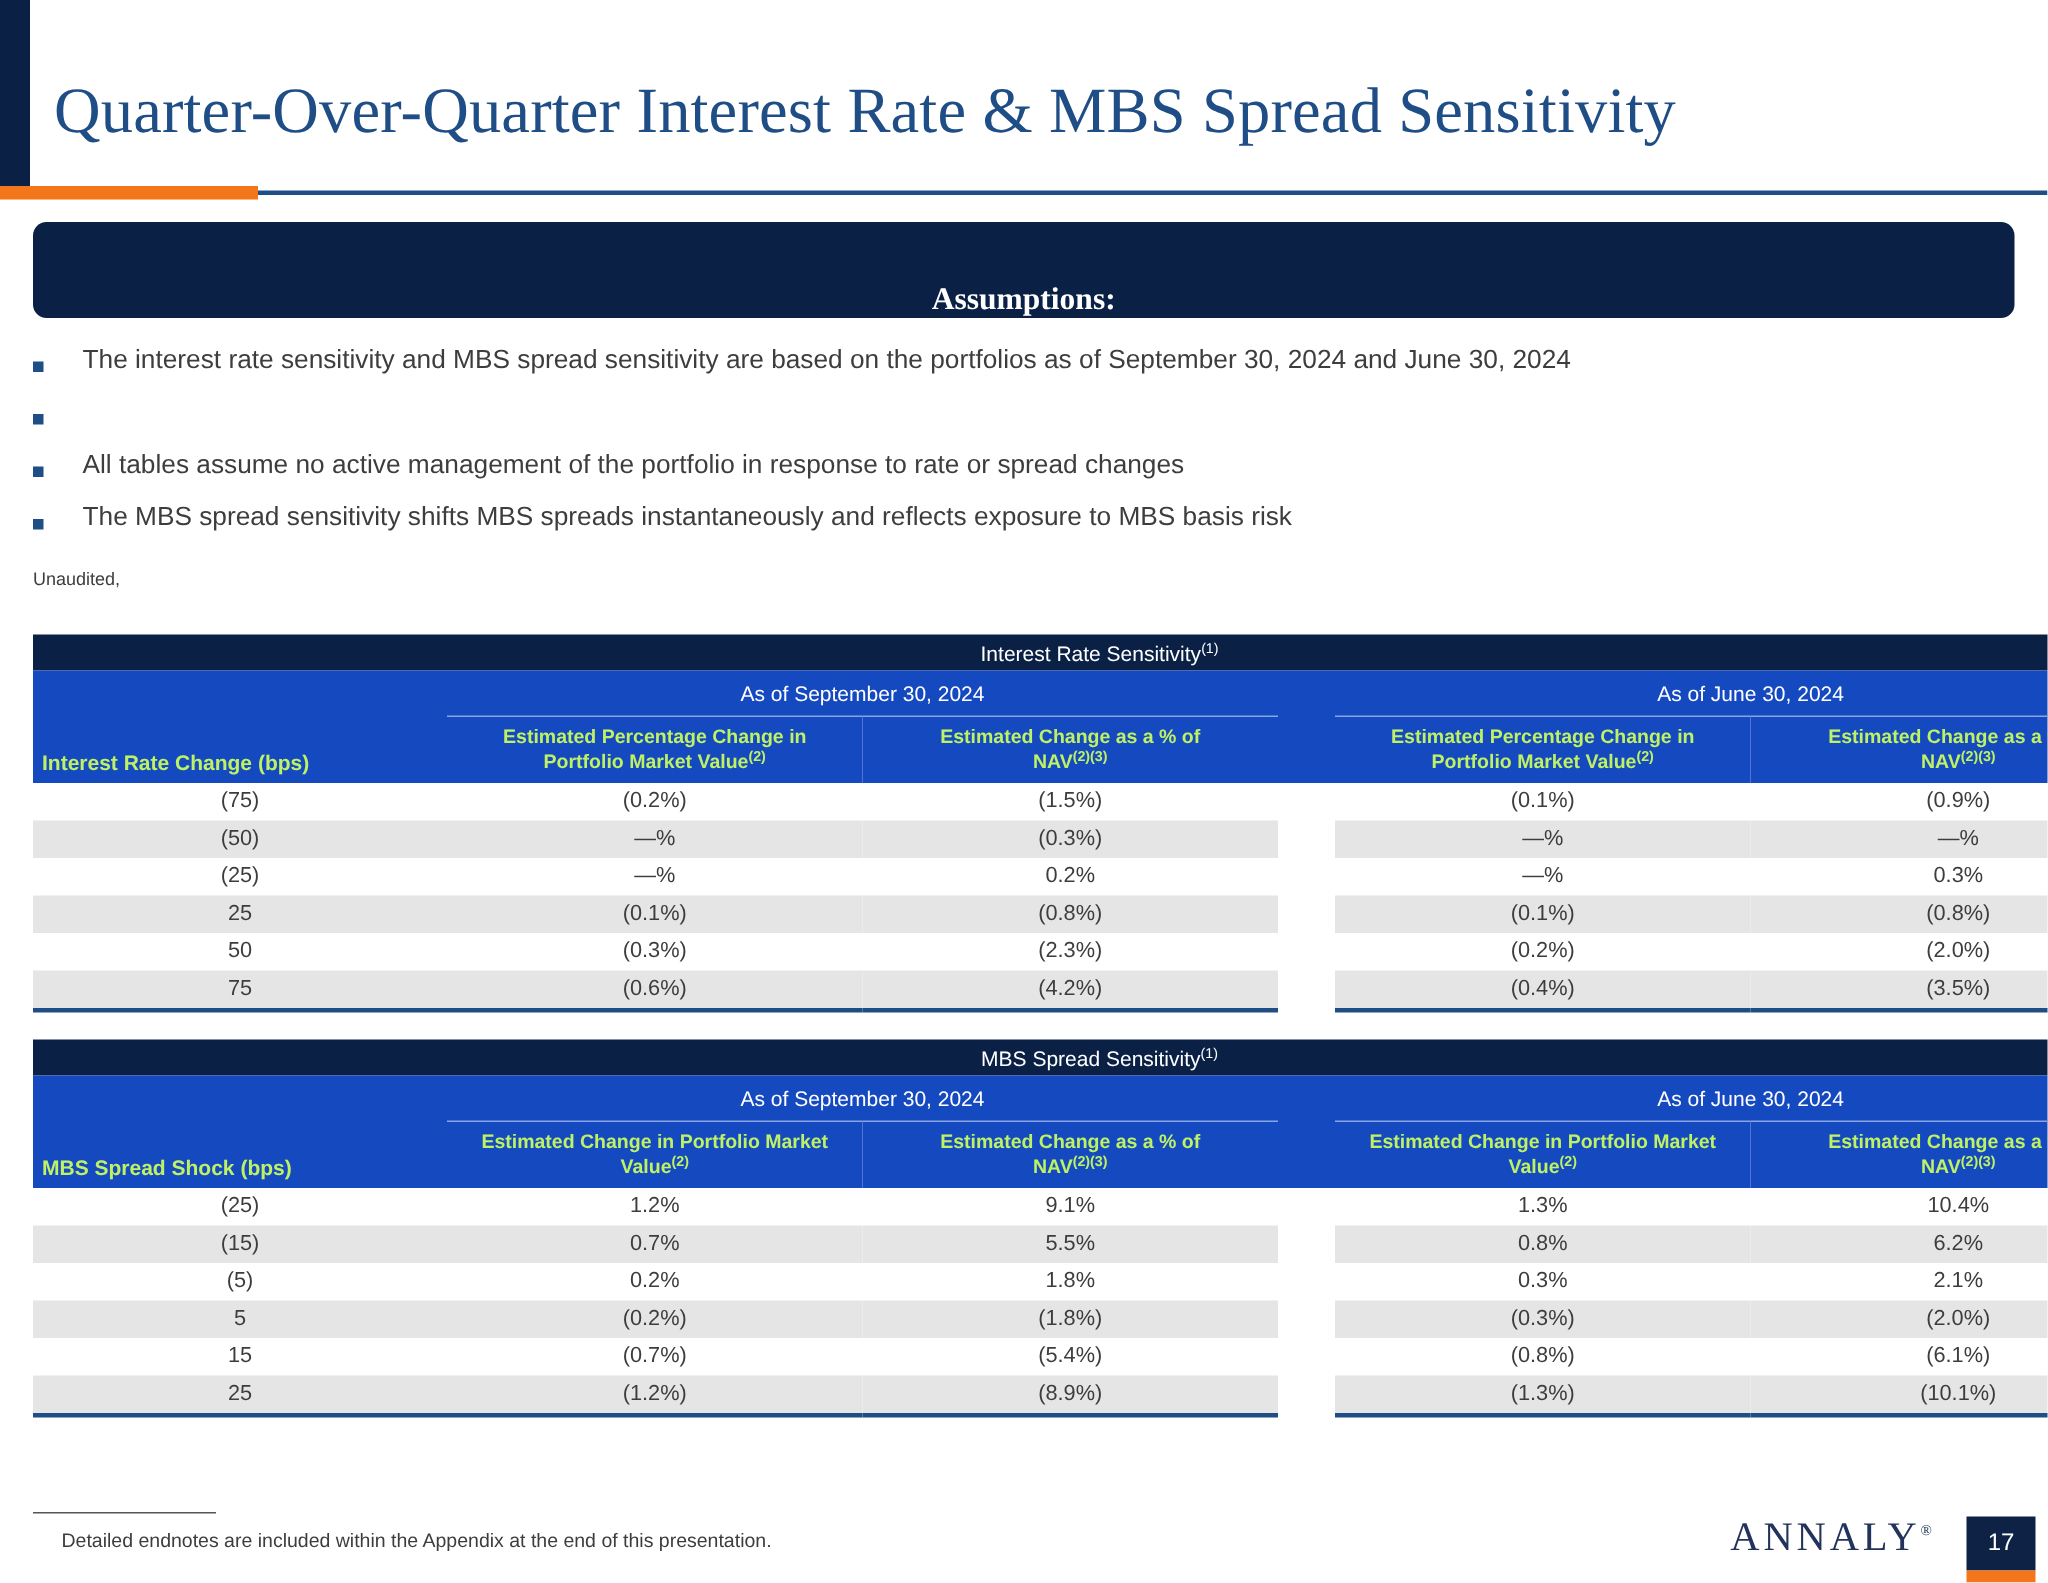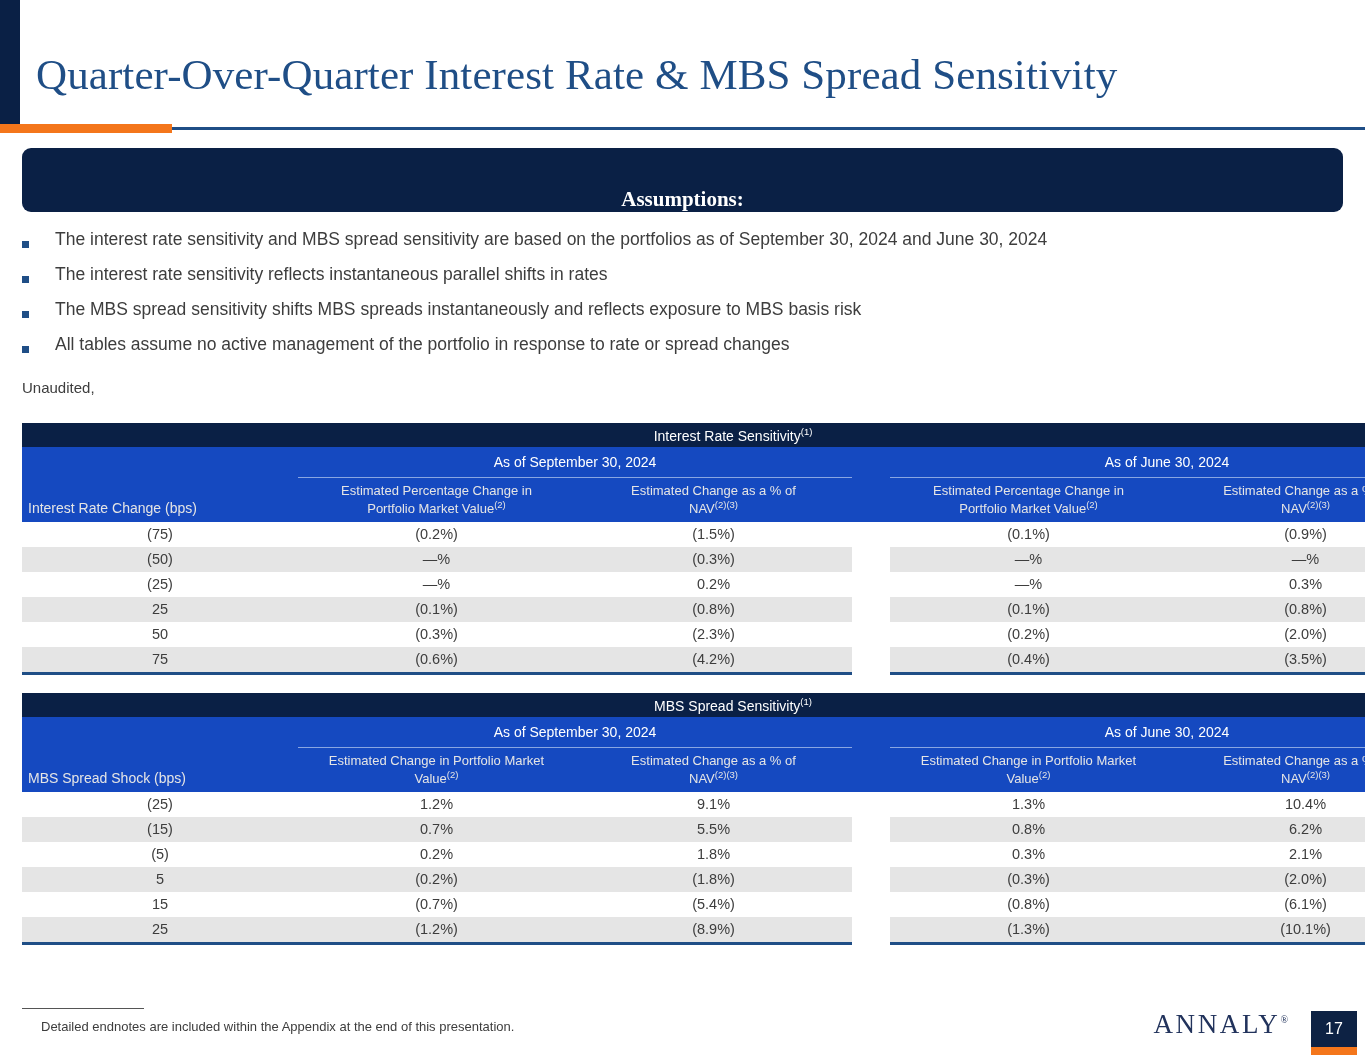--- a/index.html
+++ b/index.html
@@ -103,21 +103,21 @@
   .bullet-text {
     font-size: 17.5px;
     color: #3d3d3d;
     line-height: 1.35;
   }
 
   .unaudited {
     position: absolute;
     left: 22px;
     top: 379px;
-    font-size: 15px;
+    font-size: 12px;
     color: #3d3d3d;
   }
 
   
   .sens-table {
     position: absolute;
     left: 22px;
     width: 1321px;
     border-collapse: collapse;
     table-layout: fixed;
@@ -158,23 +158,23 @@
   tr.row-period > th.period-group {
     border-bottom: 1.5px solid #89a6e2;
   }
   tr.row-period > th.spacer-cell,
   tr.row-period > th.blank-cell {
     background: #1549c0;
   }
 
   tr.row-subhead > th {
     background: #1549c0;
-    color: #e5e5e5;
+    color: #bef264;
     font-size: 13px;
-    font-weight: 400;
+    font-weight: 700;
     text-align: center;
     height: 44px;
     vertical-align: middle;
     line-height: 1.2;
     padding: 0 6px;
     box-sizing: border-box;
   }
   tr.row-subhead > th.rowlabel {
     text-align: left;
     vertical-align: bottom;
@@ -266,29 +266,28 @@
   <span>Assumptions:</span>
 </div>
 
 <div class="bullet-list">
   <div class="bullet-row">
     <span class="bullet-mark"></span>
     <span class="bullet-text">The interest rate sensitivity and MBS spread sensitivity are based on the portfolios as of September 30, 2024 and June 30, 2024</span>
   </div>
   <div class="bullet-row">
     <span class="bullet-mark"></span>
-    <span class="bullet-text">The interest rate sensitivity reflects instantaneous parallel shifts in rates</span>
+  </div>
+  <div class="bullet-row">
+    <span class="bullet-mark"></span>
+    <span class="bullet-text">All tables assume no active management of the portfolio in response to rate or spread changes</span>
   </div>
   <div class="bullet-row">
     <span class="bullet-mark"></span>
     <span class="bullet-text">The MBS spread sensitivity shifts MBS spreads instantaneously and reflects exposure to MBS basis risk</span>
-  </div>
-  <div class="bullet-row">
-    <span class="bullet-mark"></span>
-    <span class="bullet-text">All tables assume no active management of the portfolio in response to rate or spread changes</span>
   </div>
 </div>
 
 <div class="unaudited">Unaudited,</div>
 
 <table class="sens-table" id="table-interest-rate">
   <colgroup>
     <col class="c-label">
       <col class="c-val">
       <col class="c-val">

